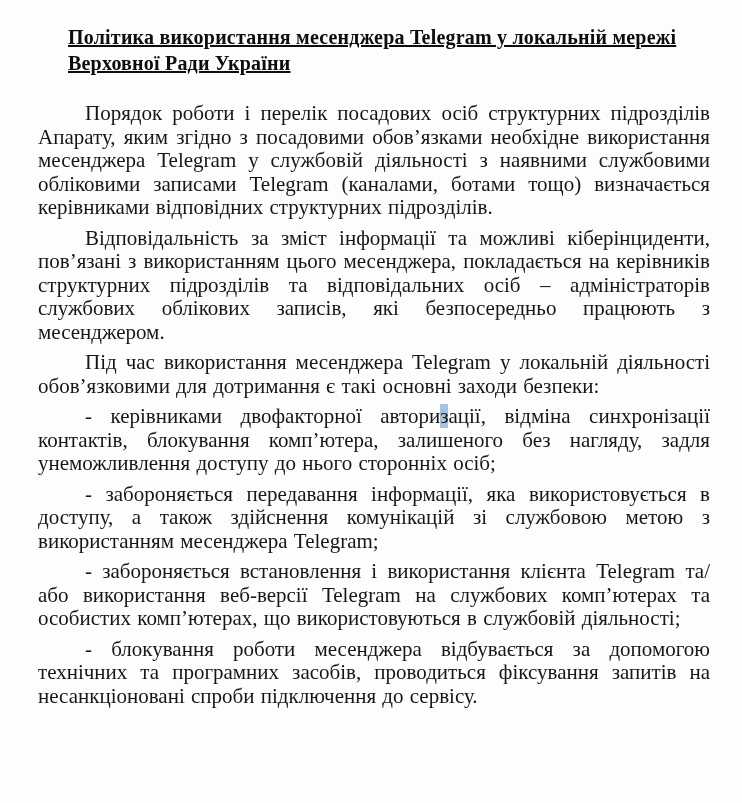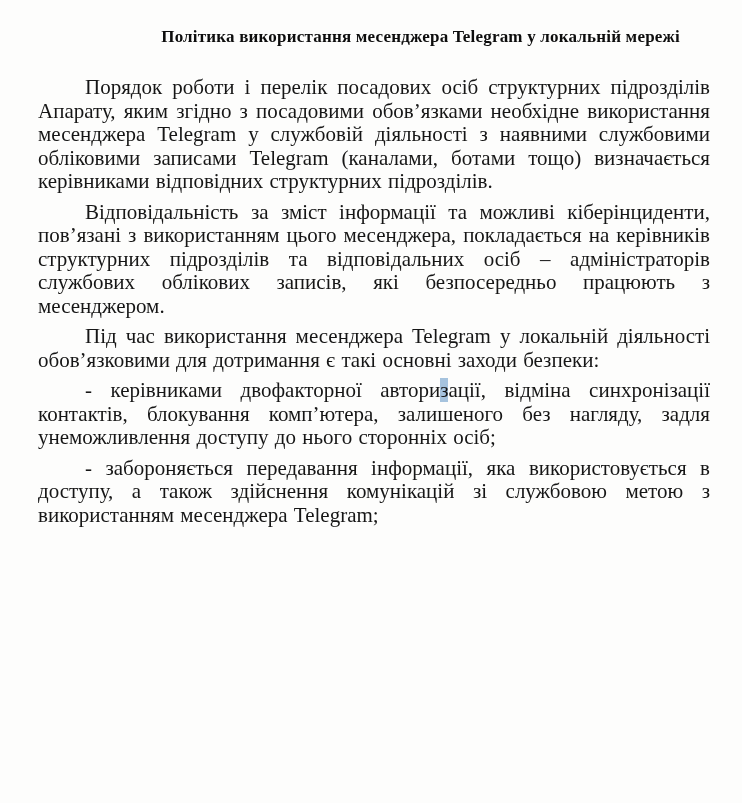--- a/index.html
+++ b/index.html
@@ -13,27 +13,28 @@
   .page {
     box-sizing: border-box;
     width: 742px;
     height: 803px;
     padding: 24px 32px 0 38px;
     background: #fdfdfc;
     font-family: "Liberation Serif", "DejaVu Serif", serif;
     color: #161616;
   }
   .doc-title {
-    text-align: right;
+    text-align: left;
     font-weight: bold;
-    font-size: 17px;
+    font-size: 20px;
     line-height: 26px;
     color: #0d0d0d;
     margin: 0 30px 26px 30px;
     letter-spacing: 0.2px;
+    text-decoration: underline;
   }
   .doc-title .title-line { display: block; }
   .body-text p {
     margin: 0 0 7px 0;
     font-size: 21px;
     line-height: 23.5px;
     text-align: justify;
     text-indent: 47px;
     word-spacing: 1px;
   }
@@ -41,23 +42,26 @@
     background: var(--hl, #a6c3de);
   }
 </style>
 </head>
 <body style="background: rgb(253, 253, 252);">
 
 <div class="page" style="color: rgb(22, 22, 22);">
 
   <h1 class="doc-title">
     <span class="title-line">Політика використання месенджера Telegram у локальній мережі</span>
+    <span class="title-line">Верховної Ради України</span>
   </h1>
 
   <div class="body-text">
     <p>Порядок роботи і перелік посадових осіб структурних підрозділів Апарату, яким згідно з посадовими обов’язками необхідне використання месенджера Telegram у службовій діяльності  з наявними службовими обліковими записами Telegram (каналами, ботами тощо) визначається керівниками відповідних структурних підрозділів.</p>
     <p>Відповідальність за зміст інформації та можливі кіберінциденти, пов’язані з використанням цього месенджера, покладається на керівників структурних підрозділів та відповідальних осіб – адміністраторів службових облікових записів, які  безпосередньо працюють з месенджером.</p>
     <p>Під час використання месенджера Telegram у локальній діяльності обов’язковими для дотримання є такі основні заходи безпеки:</p>
     <p><span>- керівниками двофакторної автори</span><span class="hl">з</span><span>ації, відміна синхронізації контактів, блокування комп’ютера, залишеного без нагляду, задля унеможливлення доступу до нього сторонніх осіб;</span></p>
     <p>- забороняється передавання інформації, яка використовується в доступу, а також здійснення комунікацій зі службовою метою з використанням месенджера Telegram;</p>
+    <p>- забороняється встановлення і використання клієнта Telegram та/або використання веб-версії Telegram на службових комп’ютерах та особистих комп’ютерах, що використовуються в службовій діяльності;</p>
+    <p>- блокування роботи месенджера відбувається за допомогою технічних та програмних засобів, проводиться фіксування запитів на несанкціоновані спроби підключення до сервісу.</p>
   </div>
 
 </div>
 
 </body></html>

